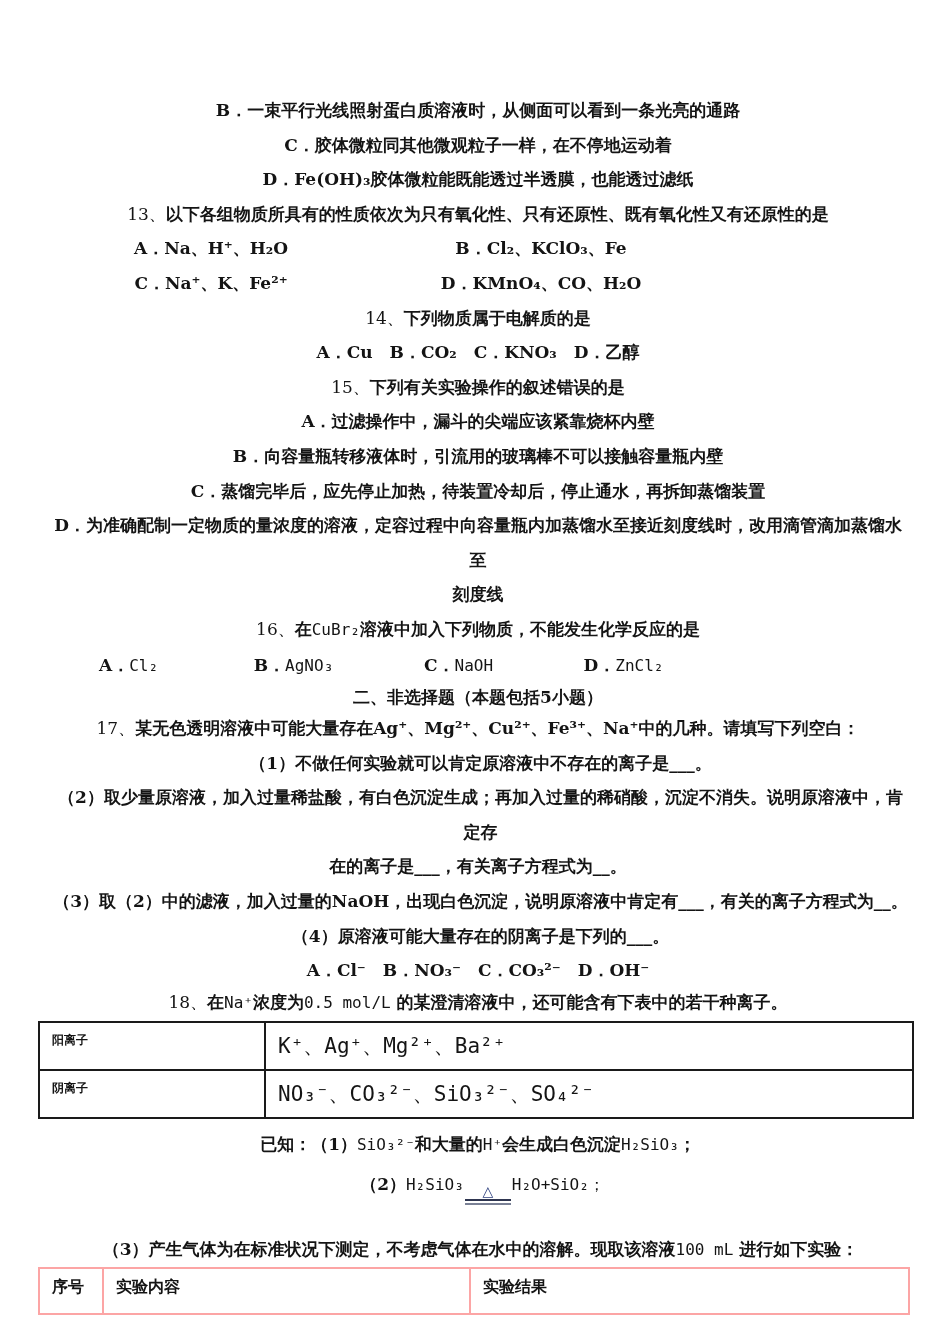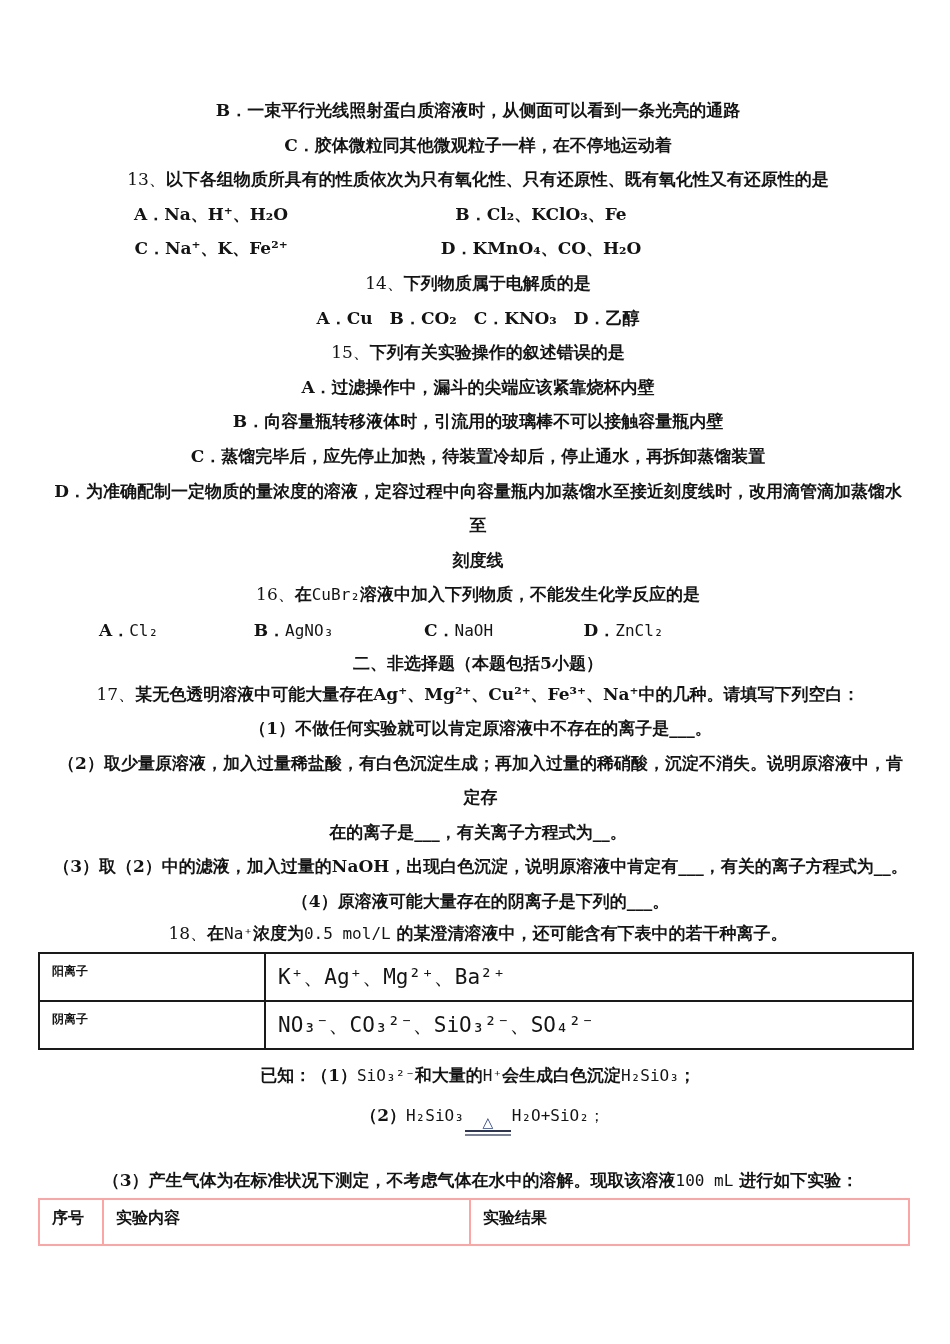--- a/index.html
+++ b/index.html
@@ -75,20 +75,21 @@
   .l26 { line-height:32px; min-height:32px; margin-top:9px; }
   .l28 { line-height:30px; min-height:30px; }
 </style>
 </head>
 <body>
 
 <div class="doc">
 
   <div class="line"><span>B．</span><span>一束平行光线照射蛋白质溶液时，从侧面可以看到一条光亮的通路</span></div>
   <div class="line"><span>C．</span><span>胶体微粒同其他微观粒子一样，在不停地运动着</span></div>
+  <div class="line"><span>D．Fe(OH)₃</span><span>胶体微粒能既能透过半透膜，也能透过滤纸</span></div>
 
   <div class="line"><span class="qnum">13、</span><span>以下各组物质所具有的性质依次为只有氧化性、只有还原性、既有氧化性又有还原性的是</span></div>
   <div class="line cols2"><span class="c">A．Na、H⁺、H₂O</span><span class="c">B．Cl₂、KClO₃、Fe</span></div>
   <div class="line cols2"><span class="c">C．Na⁺、K、Fe²⁺</span><span class="c">D．KMnO₄、CO、H₂O</span></div>
 
   <div class="line"><span class="qnum">14、</span><span>下列物质属于电解质的是</span></div>
   <div class="line">A．Cu　B．CO₂　C．KNO₃　D．乙醇</div>
 
   <div class="line"><span class="qnum">15、</span><span>下列有关实验操作的叙述错误的是</span></div>
   <div class="line"><span>A．</span><span>过滤操作中，漏斗的尖端应该紧靠烧杯内壁</span></div>
@@ -106,20 +107,21 @@
   </div>
 
   <div class="line tight">二、非选择题（本题包括5小题）</div>
 
   <div class="line"><span class="qnum">17、</span><span>某无色透明溶液中可能大量存在</span><span>Ag⁺、Mg²⁺、Cu²⁺、Fe³⁺、Na⁺</span><span>中的几种。请填写下列空白：</span></div>
   <div class="line ind">（1）不做任何实验就可以肯定原溶液中不存在的离子是___。</div>
   <div class="line ind">（2）取少量原溶液，加入过量稀盐酸，有白色沉淀生成；再加入过量的稀硝酸，沉淀不消失。说明原溶液中，肯定存</div>
   <div class="line">在的离子是___，有关离子方程式为__。</div>
   <div class="line ind"><span>（3）取（2）中的滤液，加入过量的</span><span>NaOH</span><span>，出现白色沉淀，说明原溶液中肯定有___，有关的离子方程式为__。</span></div>
   <div class="line ind">（4）原溶液可能大量存在的阴离子是下列的___。</div>
+  <div class="line">A．Cl⁻　B．NO₃⁻　C．CO₃²⁻　D．OH⁻</div>
 
   <div class="line l25"><span class="qnum">18、</span><span>在</span><span class="mono">Na⁺</span><span>浓度为</span><span class="mono">0.5 mol/L</span><span> 的某澄清溶液中，还可能含有下表中的若干种离子。</span></div>
 
   <table class="ion">
     <tbody>
         <tr>
       <td class="hd">阳离子</td>
       <td class="val">K⁺、Ag⁺、Mg²⁺、Ba²⁺</td>
     </tr>
     <tr>

